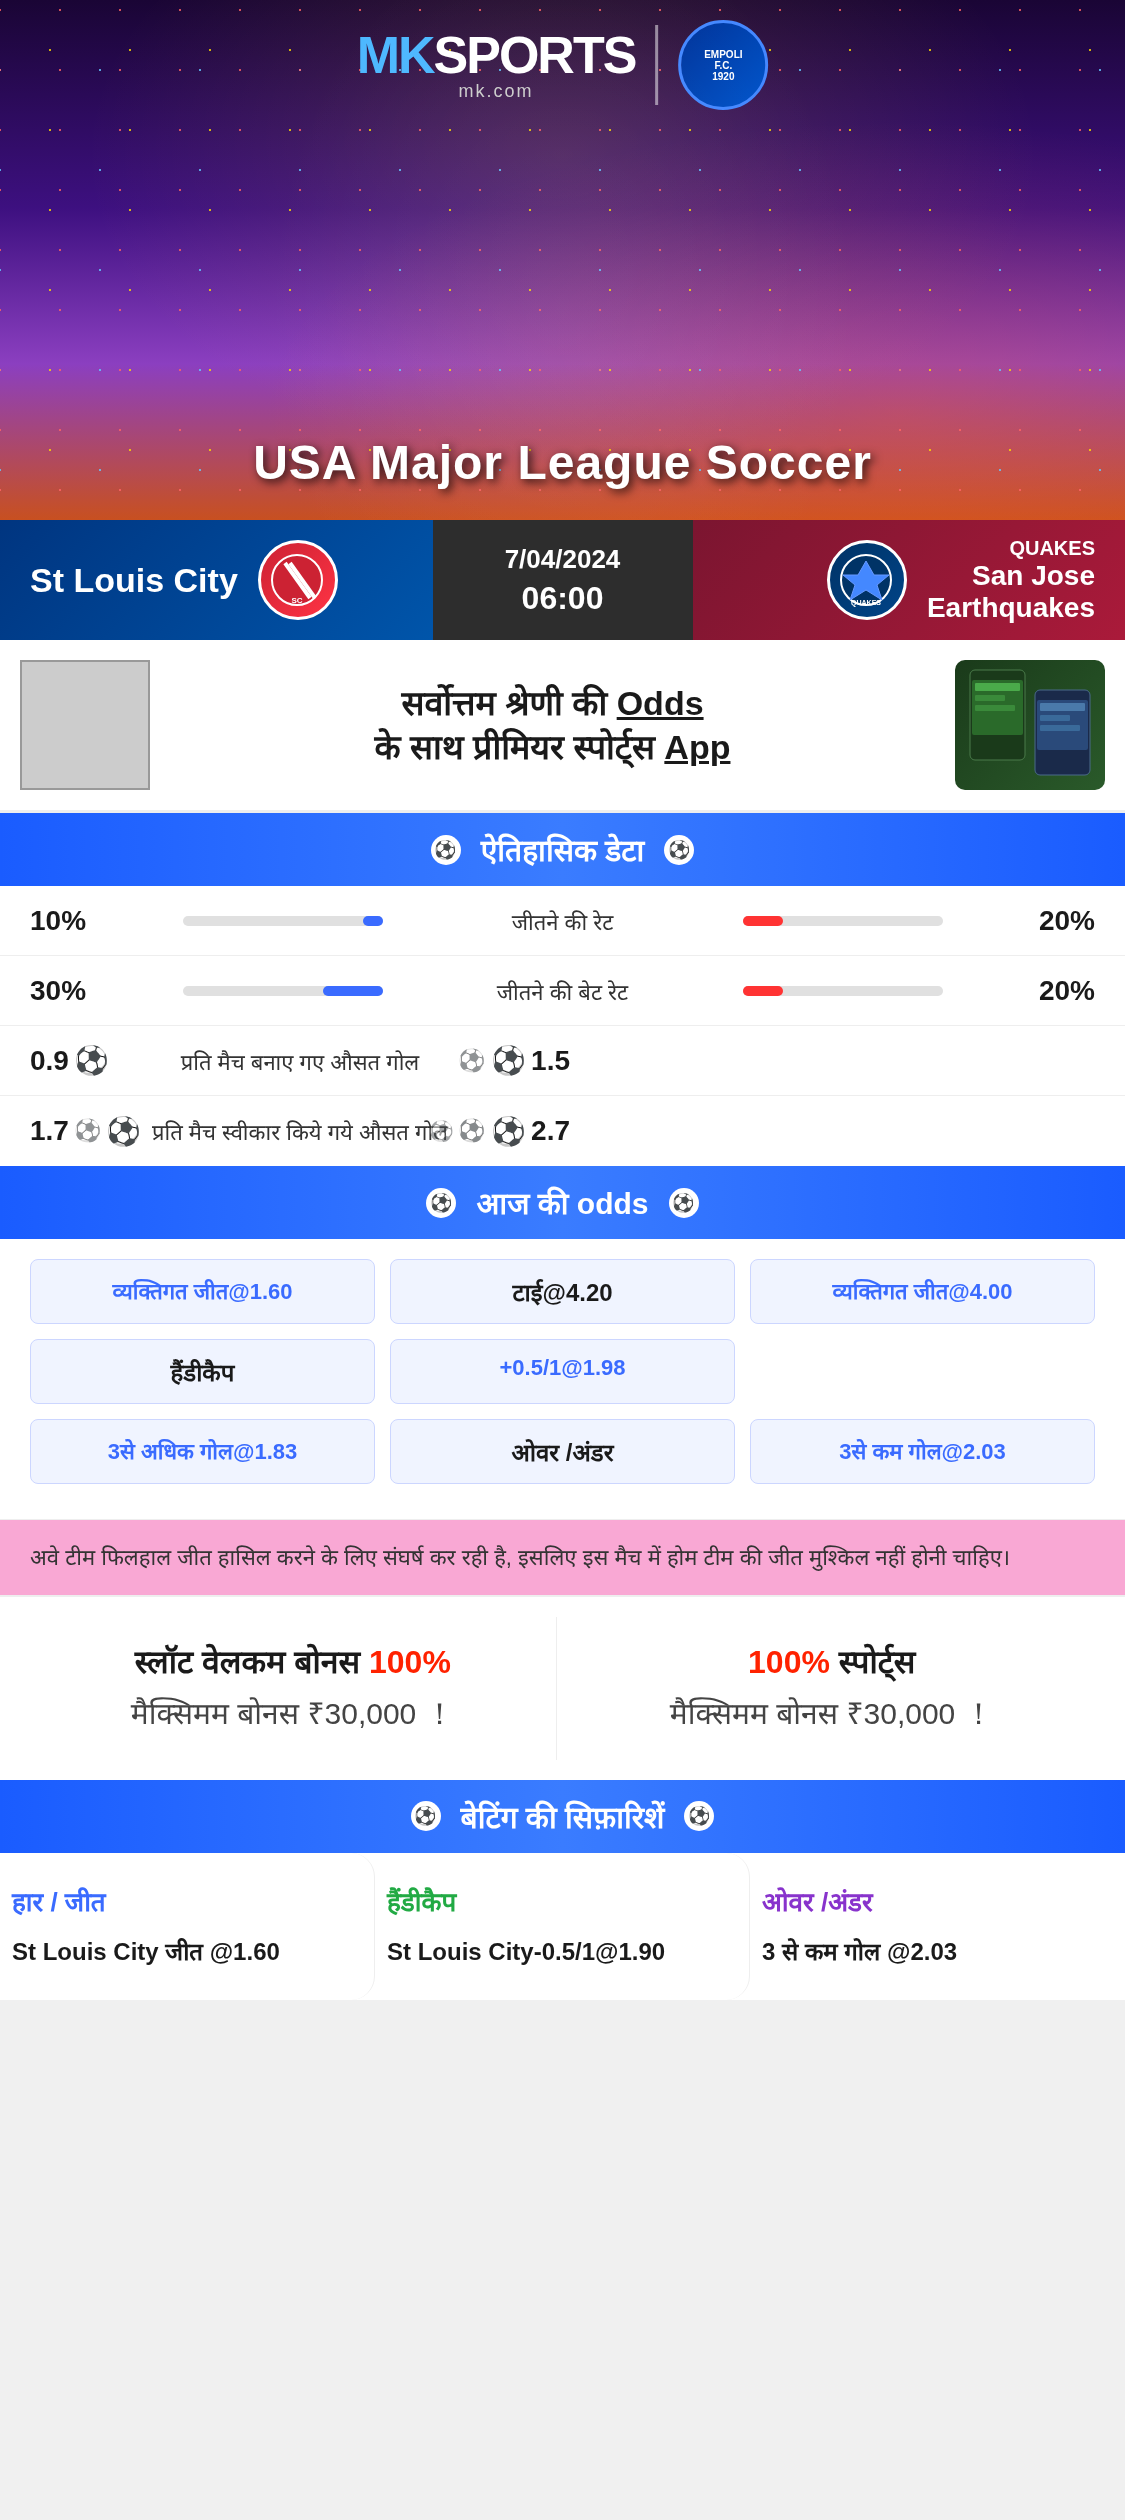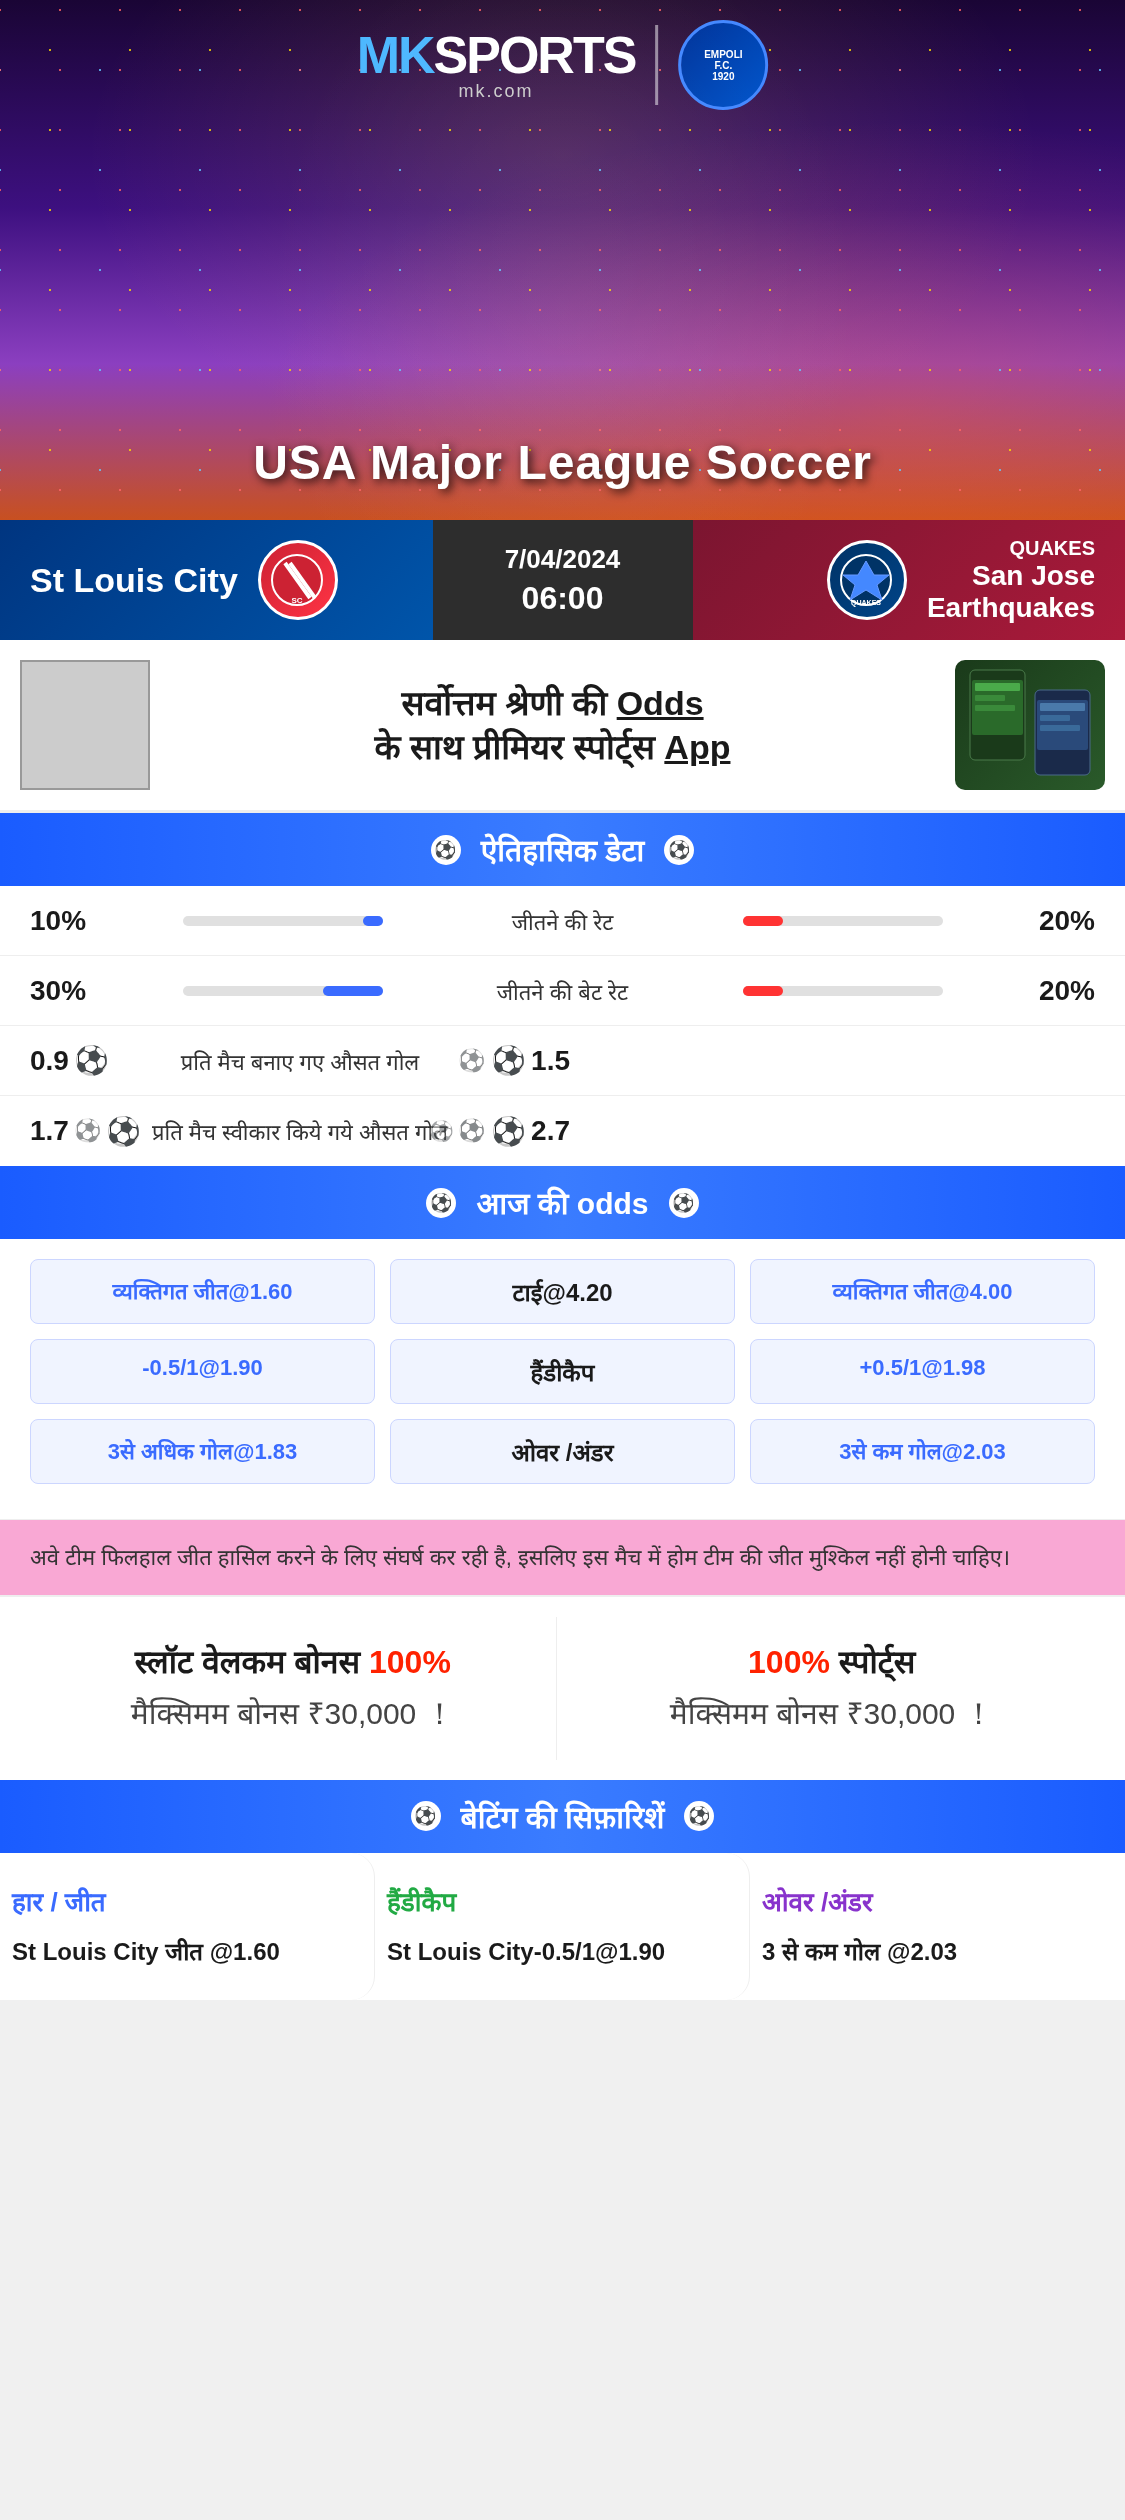--- a/index.html
+++ b/index.html
@@ -574,21 +574,20 @@
 
 <div class="odds-section">
 
   <div class="odds-row">
     <div class="odds-cell">व्यक्तिगत जीत@1.60</div>
     <div class="odds-cell-center">टाई@4.20</div>
     <div class="odds-cell">व्यक्तिगत जीत@4.00</div>
   </div>
 
   <div class="odds-row">
-    <div class="odds-cell">-0.5/1@1.90</div>
     <div class="odds-cell-center">हैंडीकैप</div>
     <div class="odds-cell">+0.5/1@1.98</div>
   </div>
 
   <div class="odds-row">
     <div class="odds-cell">3से अधिक गोल@1.83</div>
     <div class="odds-cell-center">ओवर /अंडर</div>
     <div class="odds-cell">3से कम गोल@2.03</div>
   </div>
 </div>

